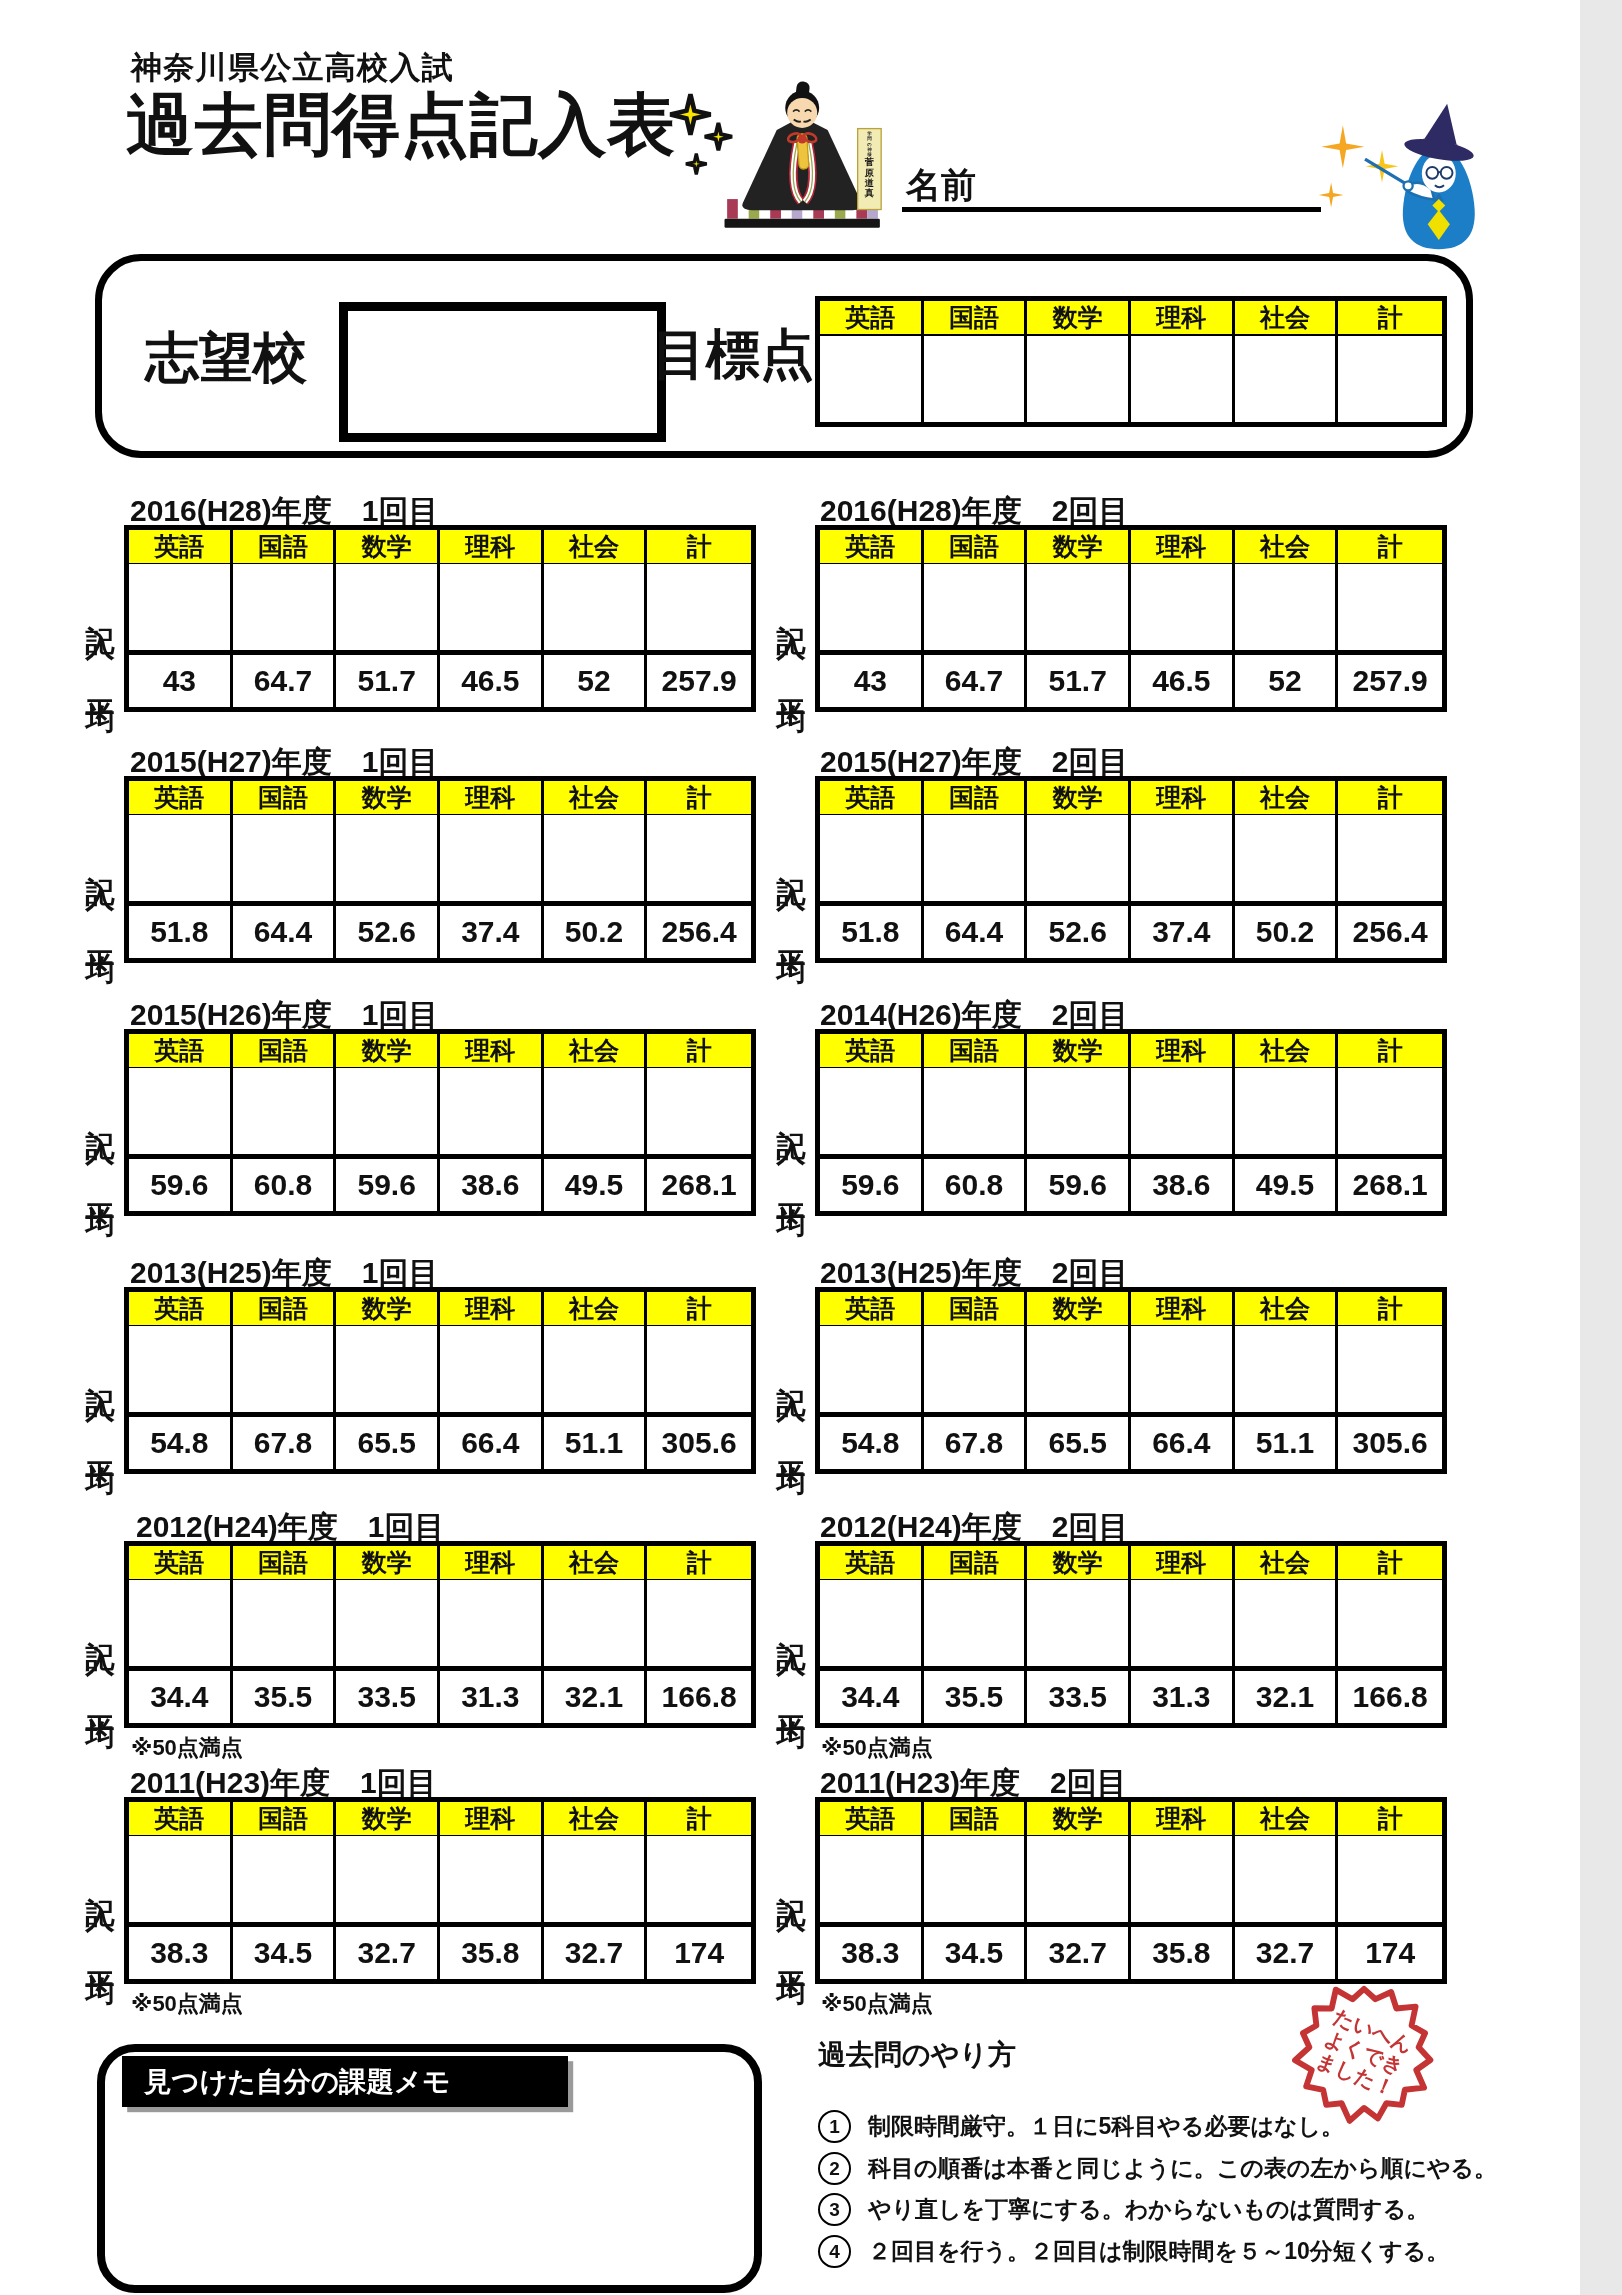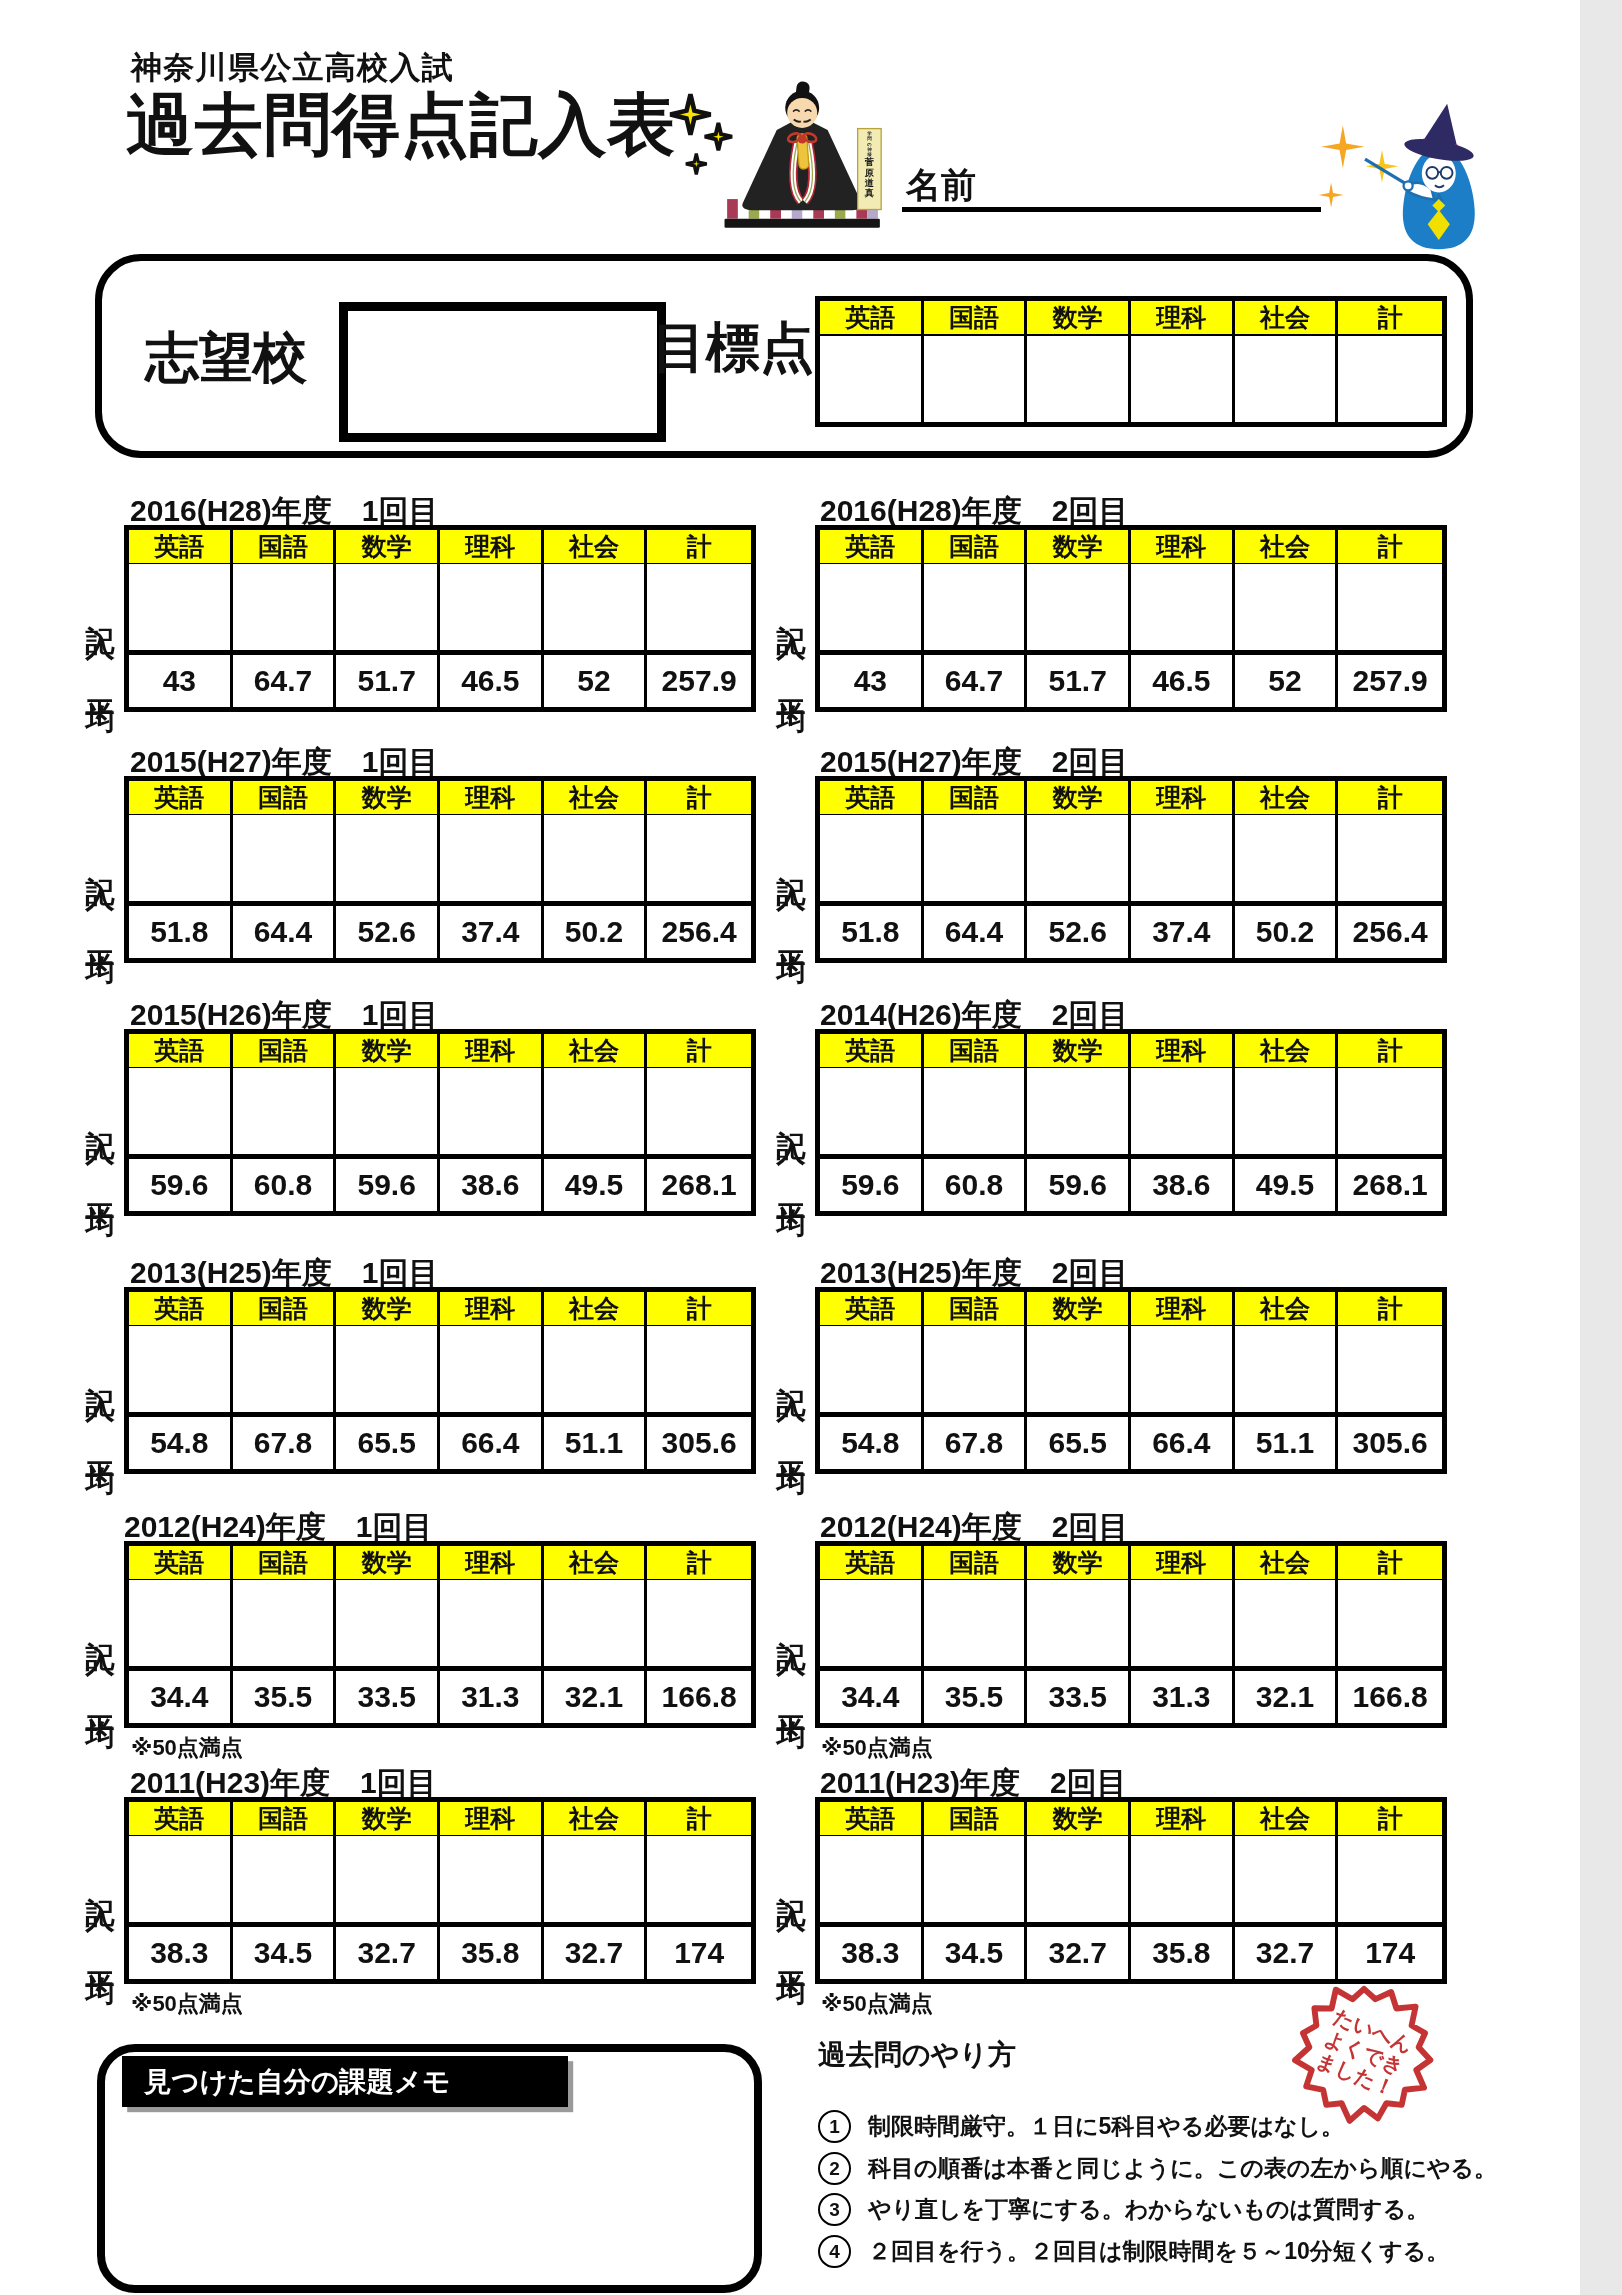--- a/index.html
+++ b/index.html
@@ -12,21 +12,21 @@
   
   .subtitle { left:131px; top:47px; font-size:31px; font-weight:800; letter-spacing:1.3px; }
   .main-title { left:126px; top:80px; font-size:68px; font-weight:900; letter-spacing:0.7px; }
   .name-label { left:906px; top:162px; font-size:35px; font-weight:800; }
   .name-line { left:902px; top:207px; width:419px; height:5.2px; background:#000; }
 
   
   .goal-box { left:95px; top:254px; width:1364px; height:190px; border:7.9px solid #000; border-radius:46px; background:#fff; }
   .school-label { left:145px; top:322px; font-size:54px; font-weight:900; }
   .school-input { left:339px; top:302px; width:309px; height:122px; border:9.8px solid #000; background:#fff; }
-  .target-label { left:652px; top:312px; font-size:54px; font-weight:900; }
+  .target-label { left:652px; top:319px; font-size:54px; font-weight:900; }
 
   
   .ytable { border:5.2px solid #000; background:#000; }
   .trow { display:grid; grid-template-columns:repeat(6,1fr); }
   .trow .cell { background:#fff; display:flex; align-items:center; justify-content:center; border-right:3.3px solid #000; }
   .trow .cell:last-child { border-right:none; }
   .trow.header { border-bottom:5.2px solid #000; }
   .trow.header .cell { background:#ffff00; font-size:25px; font-weight:800; }
   .trow.entry { }
   .trow.entry + .trow.avg { border-top:5.2px solid #000; }
@@ -389,21 +389,21 @@
           <div class="cell">54.8</div>
           <div class="cell">67.8</div>
           <div class="cell">65.5</div>
           <div class="cell">66.4</div>
           <div class="cell">51.1</div>
           <div class="cell">305.6</div>
         </div>
       </div>
       <div class="abs vlabel" style="left:773px;top:1326px;height:86px">記入</div>
       <div class="abs vlabel" style="left:773px;top:1418px;height:52px">平均</div>
-      <div class="abs block-title" style="left:124px;top:1507px">2012(H24)年度　1回目</div>
+      <div class="abs block-title" style="left:136px;top:1507px">2012(H24)年度　1回目</div>
       <div class="abs ytable" style="left:124px;top:1541px;width:622px">
         <div class="trow header" style="height:29px">
           <div class="cell">英語</div>
           <div class="cell">国語</div>
           <div class="cell">数学</div>
           <div class="cell">理科</div>
           <div class="cell">社会</div>
           <div class="cell">計</div>
         </div>
         <div class="trow entry" style="height:86px">

